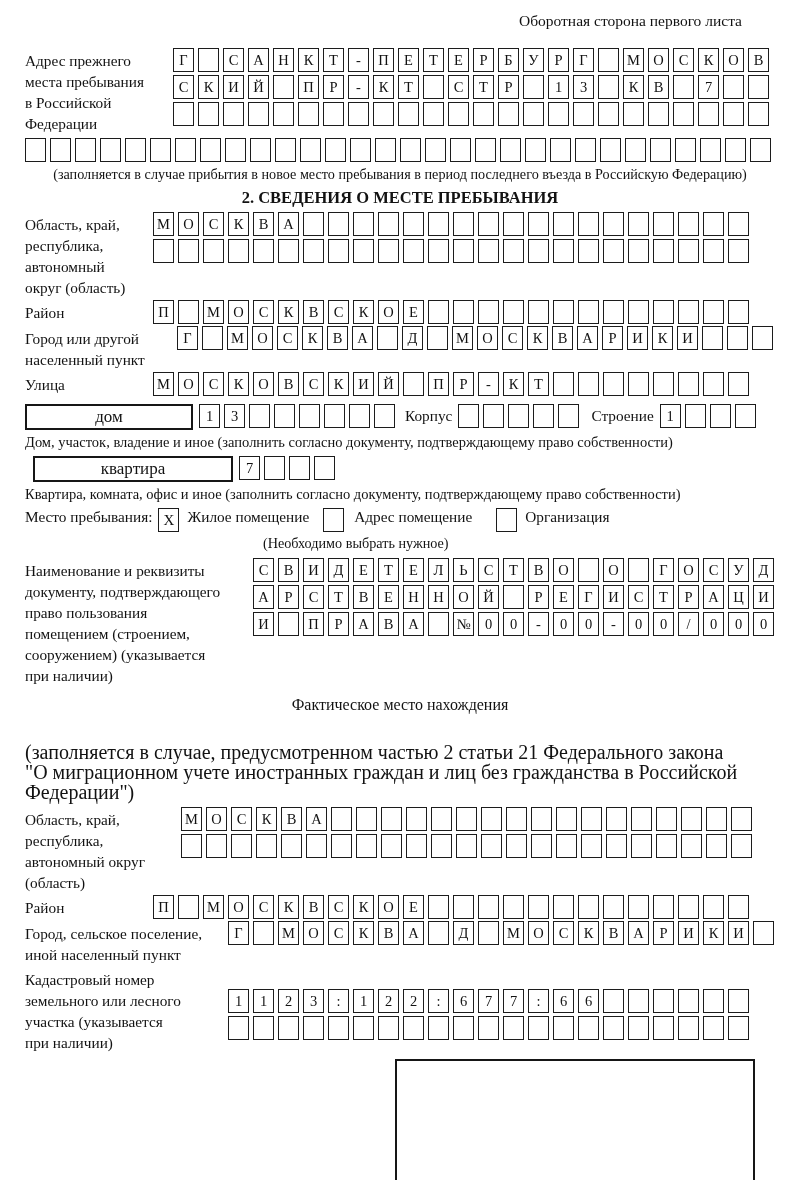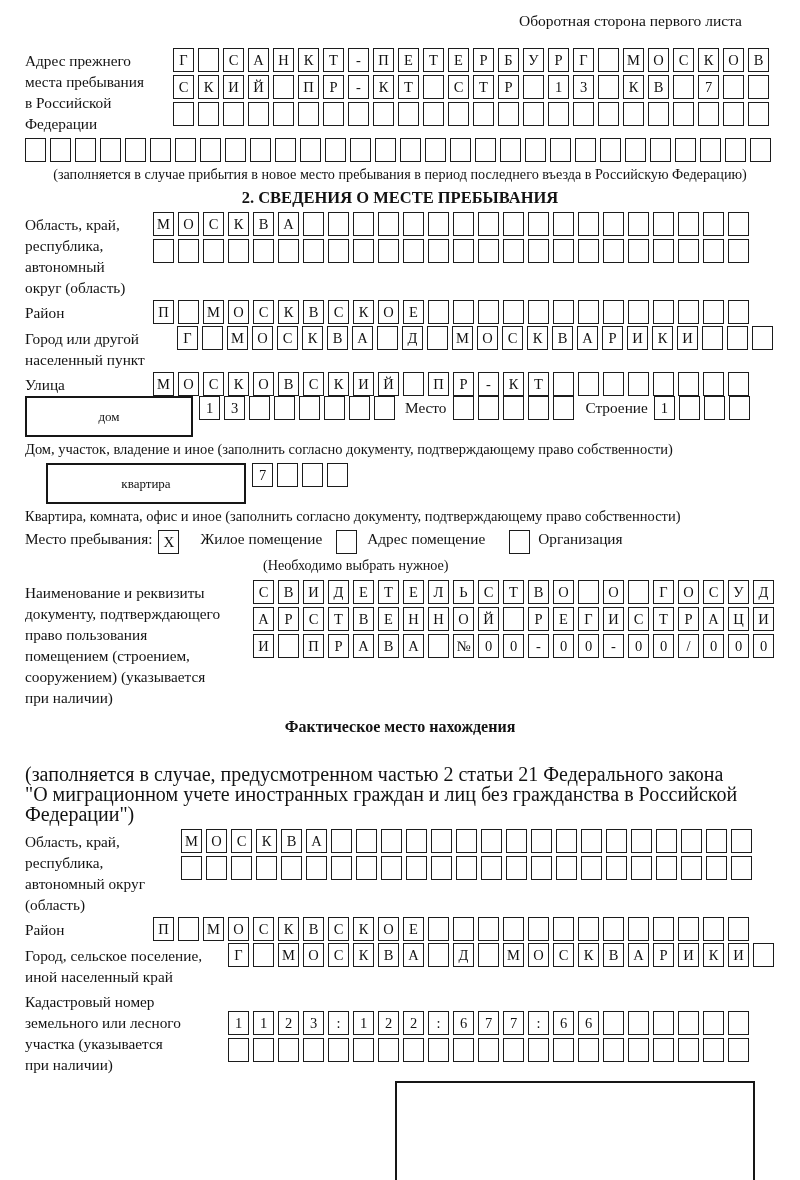--- a/index.html
+++ b/index.html
@@ -22,43 +22,43 @@
   .cells { display:flex; gap:4px; }
   .cell {
     flex:none; width:21px; height:24px; border:1.5px solid #1c1c1c;
     display:flex; align-items:center; justify-content:center;
     font-size:14.5px;
   }
   .full-row { margin-top:4px; }
 
   .center-note { text-align:center; font-size:14.2px; margin:4px 0 2px; }
   .section-title { text-align:center; font-weight:bold; font-size:16.5px; margin:5px 0 4px; }
-  .mb2 { margin-bottom:2px; } .mb4 { margin-bottom:0; }
+  .mb2 { margin-bottom:2px; } .mb4 { margin-bottom:8px; }
   .mt22 { margin-top:22px; } .mt18 { margin-top:18px; }
 
   .label-box {
-    flex:none; height:41px; border:2px solid #161616;
-    display:flex; align-items:center; justify-content:center; font-size:13px;
+    flex:none; height:26px; border:2px solid #161616;
+    display:flex; align-items:center; justify-content:center; font-size:17px;
   }
   .wbox168{width:168px} .wbox200{width:200px}
   .inline-label { font-size:15.3px; padding-top:3px; white-space:nowrap; }
   .small-note { font-size:14.5px; margin:4px 0 5px; }
 
   .stay-row { display:flex; font-size:15.3px; margin-top:3px; }
   .checkbox {
     flex:none; width:21px; height:24px; border:1.6px solid #1c1c1c;
     display:flex; align-items:center; justify-content:center; font-size:15px;
   }
   .stay-note { font-size:14.2px; margin:3px 0 6px 238px;font-family:Liberation Serif, serif; }
 
-  .ml6{margin-left:6px} .ml8{margin-left:21px} .ml10{margin-left:10px}
+  .ml6{margin-left:6px} .ml8{margin-left:8px} .ml10{margin-left:10px}
   .ml12{margin-left:12px} .ml14{margin-left:14px} .ml18{margin-left:8px}
   .ml24{margin-left:24px}
 
-  .actual-title { text-align:center; font-weight:bold; font-size:16px; margin:10px 0 6px; }
+  .actual-title { text-align:center; font-weight:normal; font-size:16px; margin:10px 0 6px; }
   .actual-note { text-align:left; font-size:20px; line-height:20px; margin-bottom:5px;margin-top:28px; }
 
   .stamp-box { margin:6px 0 0 370px; width:360px; height:172px; border:2px solid #161616; }
 </style>
 </head>
 <body>
 
 <div class="page">
 
   <div class="header-note">Оборотная сторона первого листа</div>
@@ -348,21 +348,21 @@
     <div class="cells ml6">
         <span class="cell">1</span>
         <span class="cell">3</span>
         <span class="cell"></span>
         <span class="cell"></span>
         <span class="cell"></span>
         <span class="cell"></span>
         <span class="cell"></span>
         <span class="cell"></span>
       </div>
-    <div class="inline-label ml10">Место</div>
+    <div class="inline-label ml10">Корпус</div>
     <div class="cells ml6">
         <span class="cell"></span>
         <span class="cell"></span>
         <span class="cell"></span>
         <span class="cell"></span>
         <span class="cell"></span>
       </div>
     <div class="inline-label ml12">Строение</div>
     <div class="cells ml6">
         <span class="cell">1</span>
@@ -570,21 +570,21 @@
         <span class="cell"></span>
         <span class="cell"></span>
         <span class="cell"></span>
         <span class="cell"></span>
       </div>
   </div>
 
   <div class="flex-row mb2">
     <div class="label-col w203">
         <div>Город, сельское поселение,</div>
-        <div>иной населенный край</div>
+        <div>иной населенный пункт</div>
       </div>
     <div class="cells">
         <span class="cell">Г</span>
         <span class="cell"></span>
         <span class="cell">М</span>
         <span class="cell">О</span>
         <span class="cell">С</span>
         <span class="cell">К</span>
         <span class="cell">В</span>
         <span class="cell">А</span>

